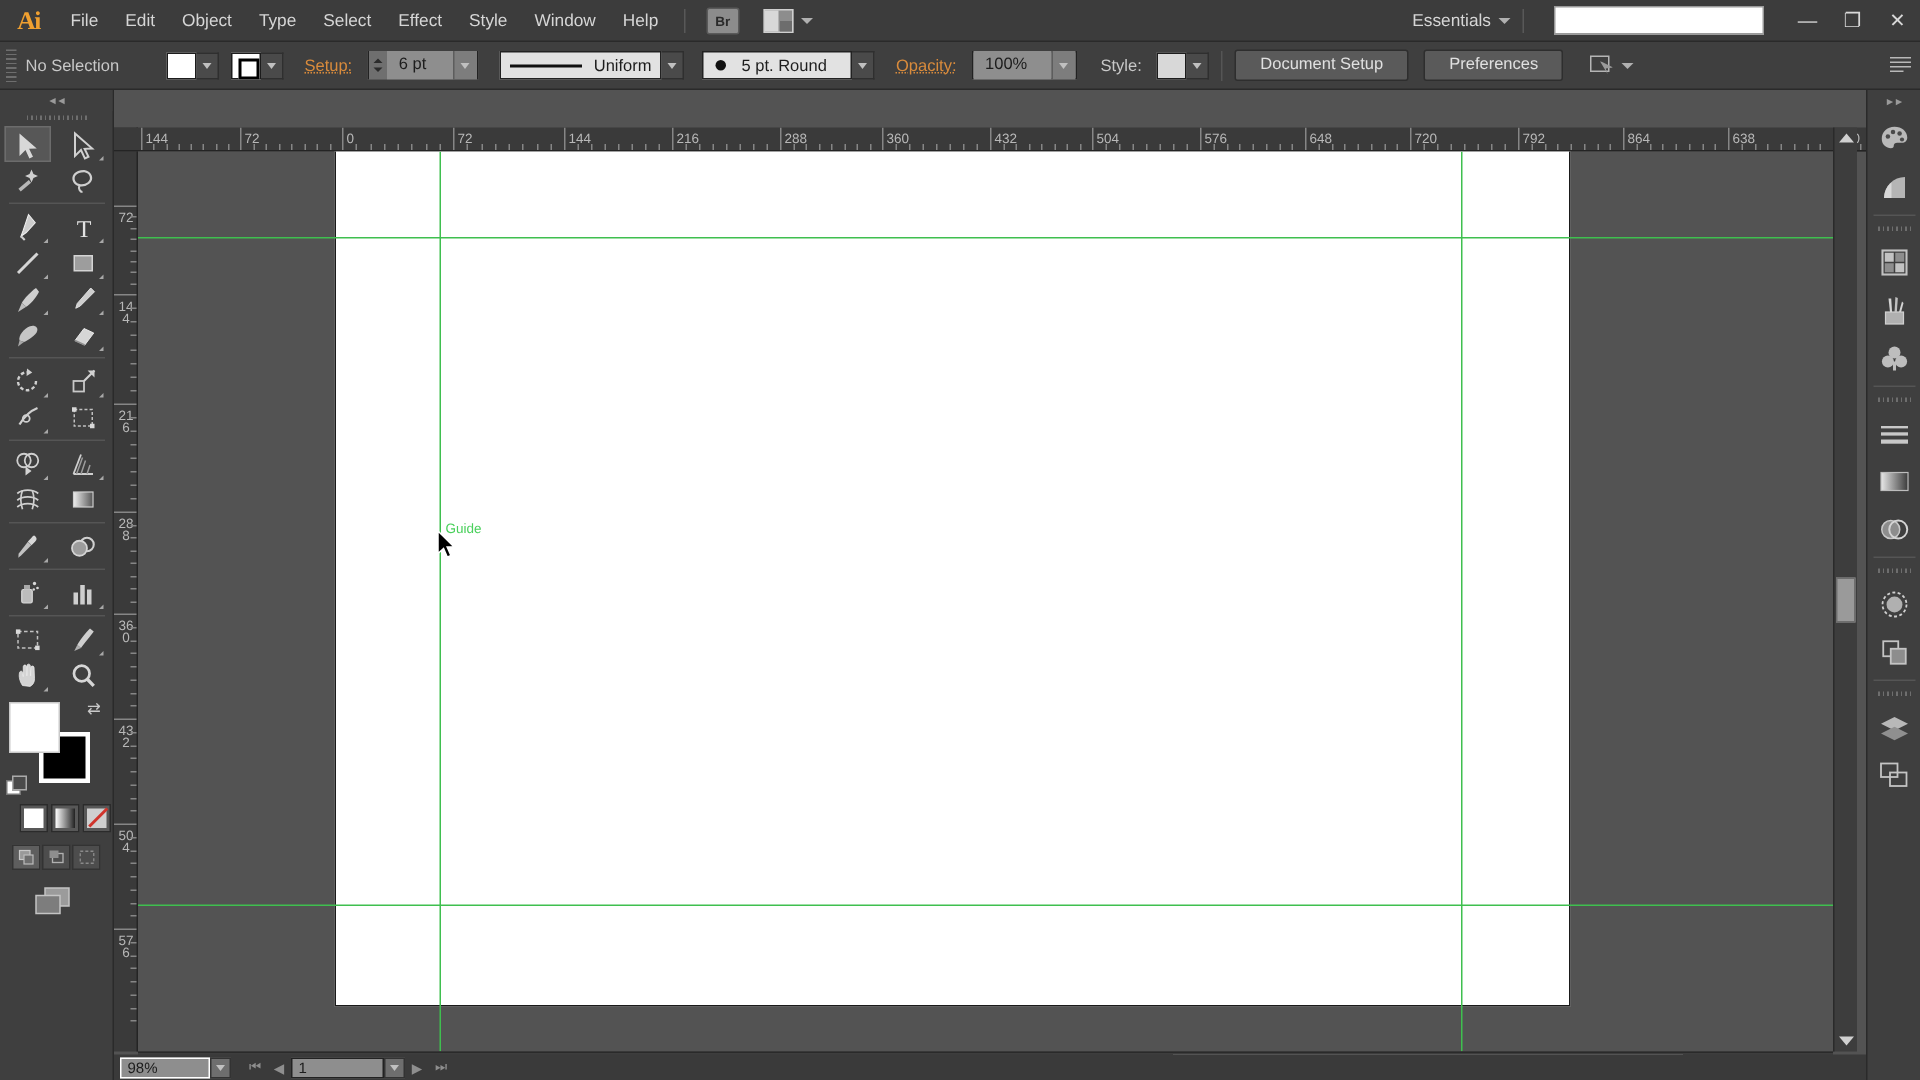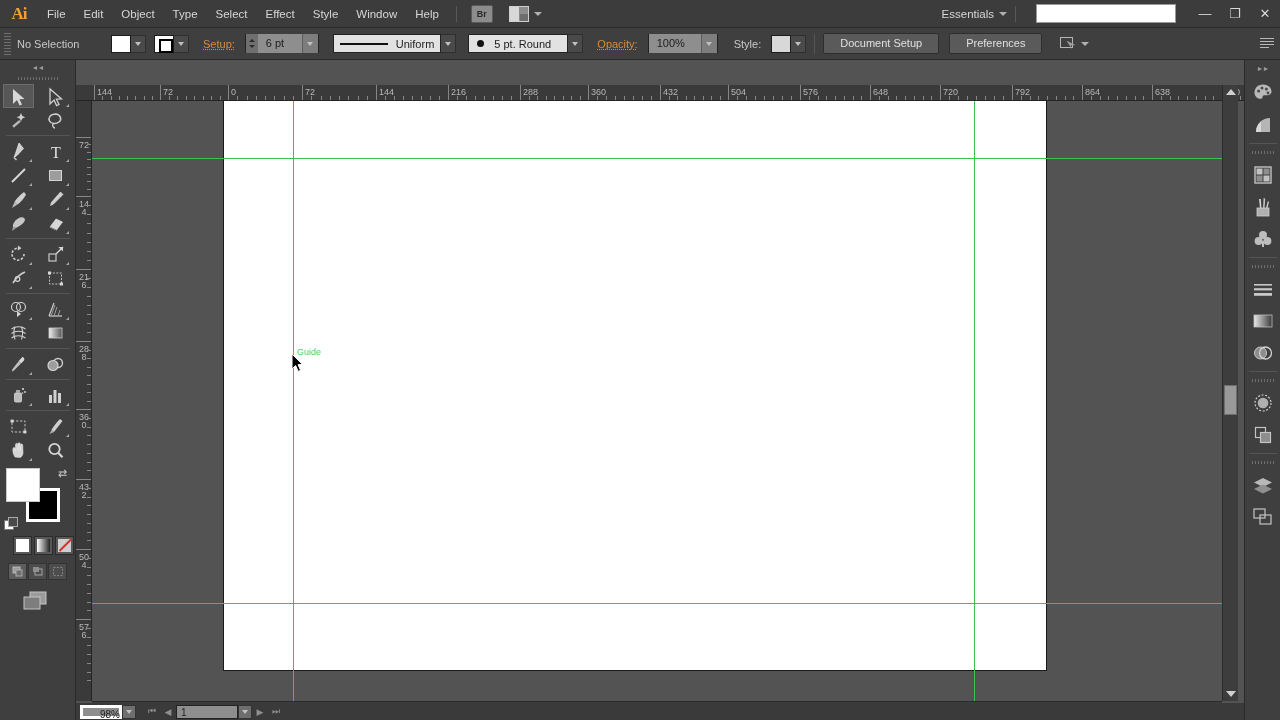--- a/index.html
+++ b/index.html
@@ -200,22 +200,22 @@
   .tri.lf{border-top:5px solid transparent;border-bottom:5px solid transparent;border-right:6px solid #d0d0d0;}
   .tri.rt{border-top:5px solid transparent;border-bottom:5px solid transparent;border-left:6px solid #d0d0d0;}
   .sb-thumb { position:absolute; background:#9a9a9a; border:1px solid #6e6e6e; }
 
   
   .statusbar {
     position:absolute; left:76px; top:703px; width:1168px; height:17px;
     background:#3a3a3a; display:flex; align-items:center; padding-left:4px; gap:0;
   }
   .zoom-field {
-    width:42px;height:14px;background:#8e8e8e;border:3px solid #ffffff;color:#1d1d1d;
-    font-size:10px;line-height:13px;padding-left:17px;
+    width:60px;height:14px;background:#8e8e8e;border:1px solid #ffffff;color:#1d1d1d;
+    font-size:10px;line-height:13px;padding-left:4px;
   }
   .mini-drop {
     width:14px;height:14px;background:#6e6e6e;border:1px solid #333;
     display:flex;align-items:center;justify-content:center;
   }
   .nav-btn { width:16px;height:14px;display:flex;align-items:center;justify-content:center;color:#8e8e8e;font-size:9px; }
   .ab-field { width:62px;height:14px;background:#8e8e8e;border:1px solid #222;color:#1d1d1d;font-size:10px;line-height:13px;padding-left:4px; }
   .status-text { flex:1; text-align:center; font-size:10.5px; color:#cfcfcf; }
 
   

